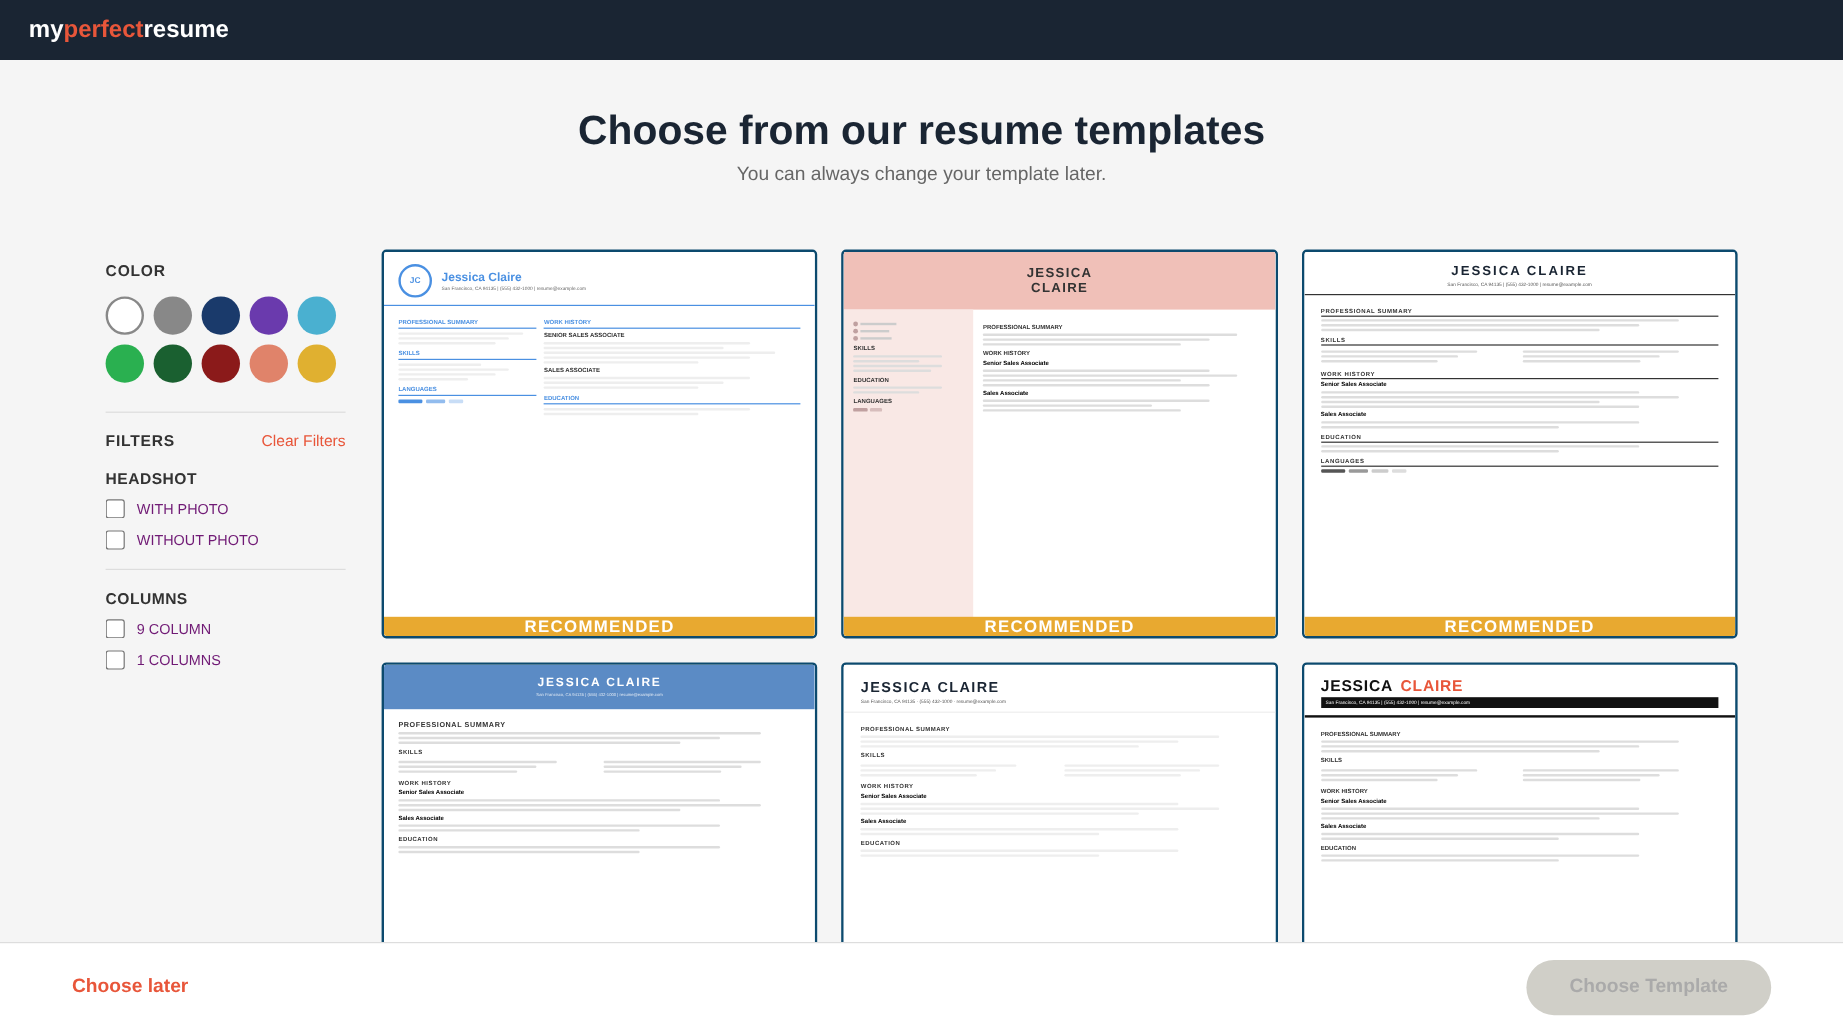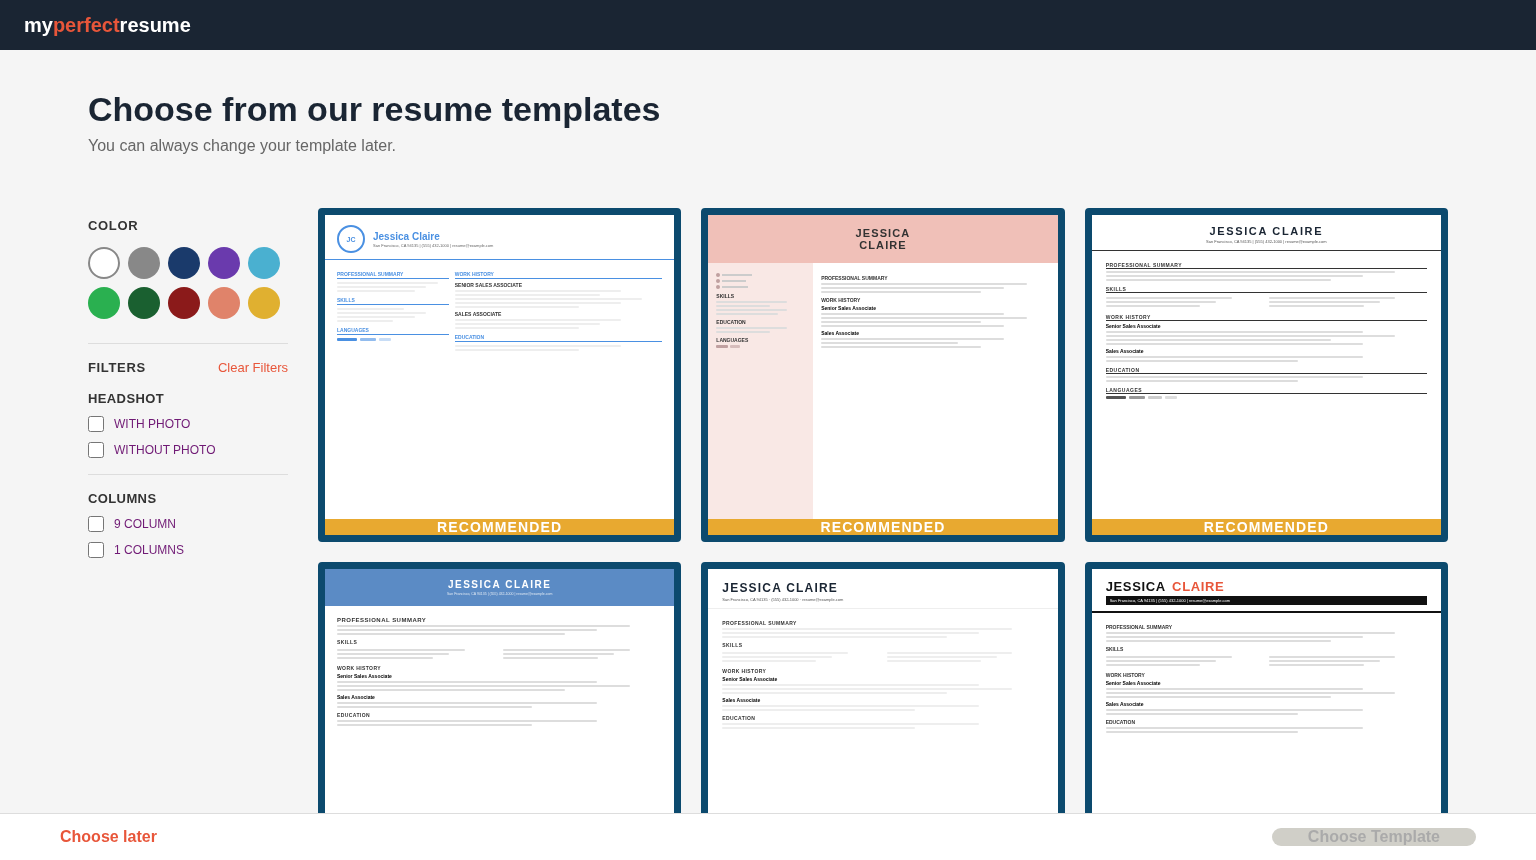--- a/index.html
+++ b/index.html
@@ -138,21 +138,21 @@
     }
 
     .templates-grid {
       display: grid;
       grid-template-columns: repeat(3, 1fr);
       gap: 20px;
     }
 
     .template-card {
       background: white;
-      border: 7px solid #0c4a6e;
+      border: 2px solid #0c4a6e;
       border-radius: 4px;
       overflow: hidden;
       cursor: pointer;
       position: relative;
       transition: border-color 0.2s;
     }
 
     .template-preview {
       width: 100%;
       height: 320px;
@@ -507,27 +507,28 @@
       color: #e8563a;
       font-size: 16px;
       font-weight: 600;
       cursor: pointer;
     }
     .choose-template-btn {
       background: #d0cfc8;
       color: #aaa;
       border: none;
       border-radius: 25px;
-      padding: 0 36px;
+      padding: 14px 36px;
       font-size: 16px;
       font-weight: 600;
       cursor: pointer;
     }
 
     .title-area {
+      text-align: center;
       margin-bottom: 24px;
     }
     .title-area h1 {
       font-size: 34px;
       font-weight: 700;
       color: #1a2533;
     }
     .title-area p {
       font-size: 16px;
       color: #666;

